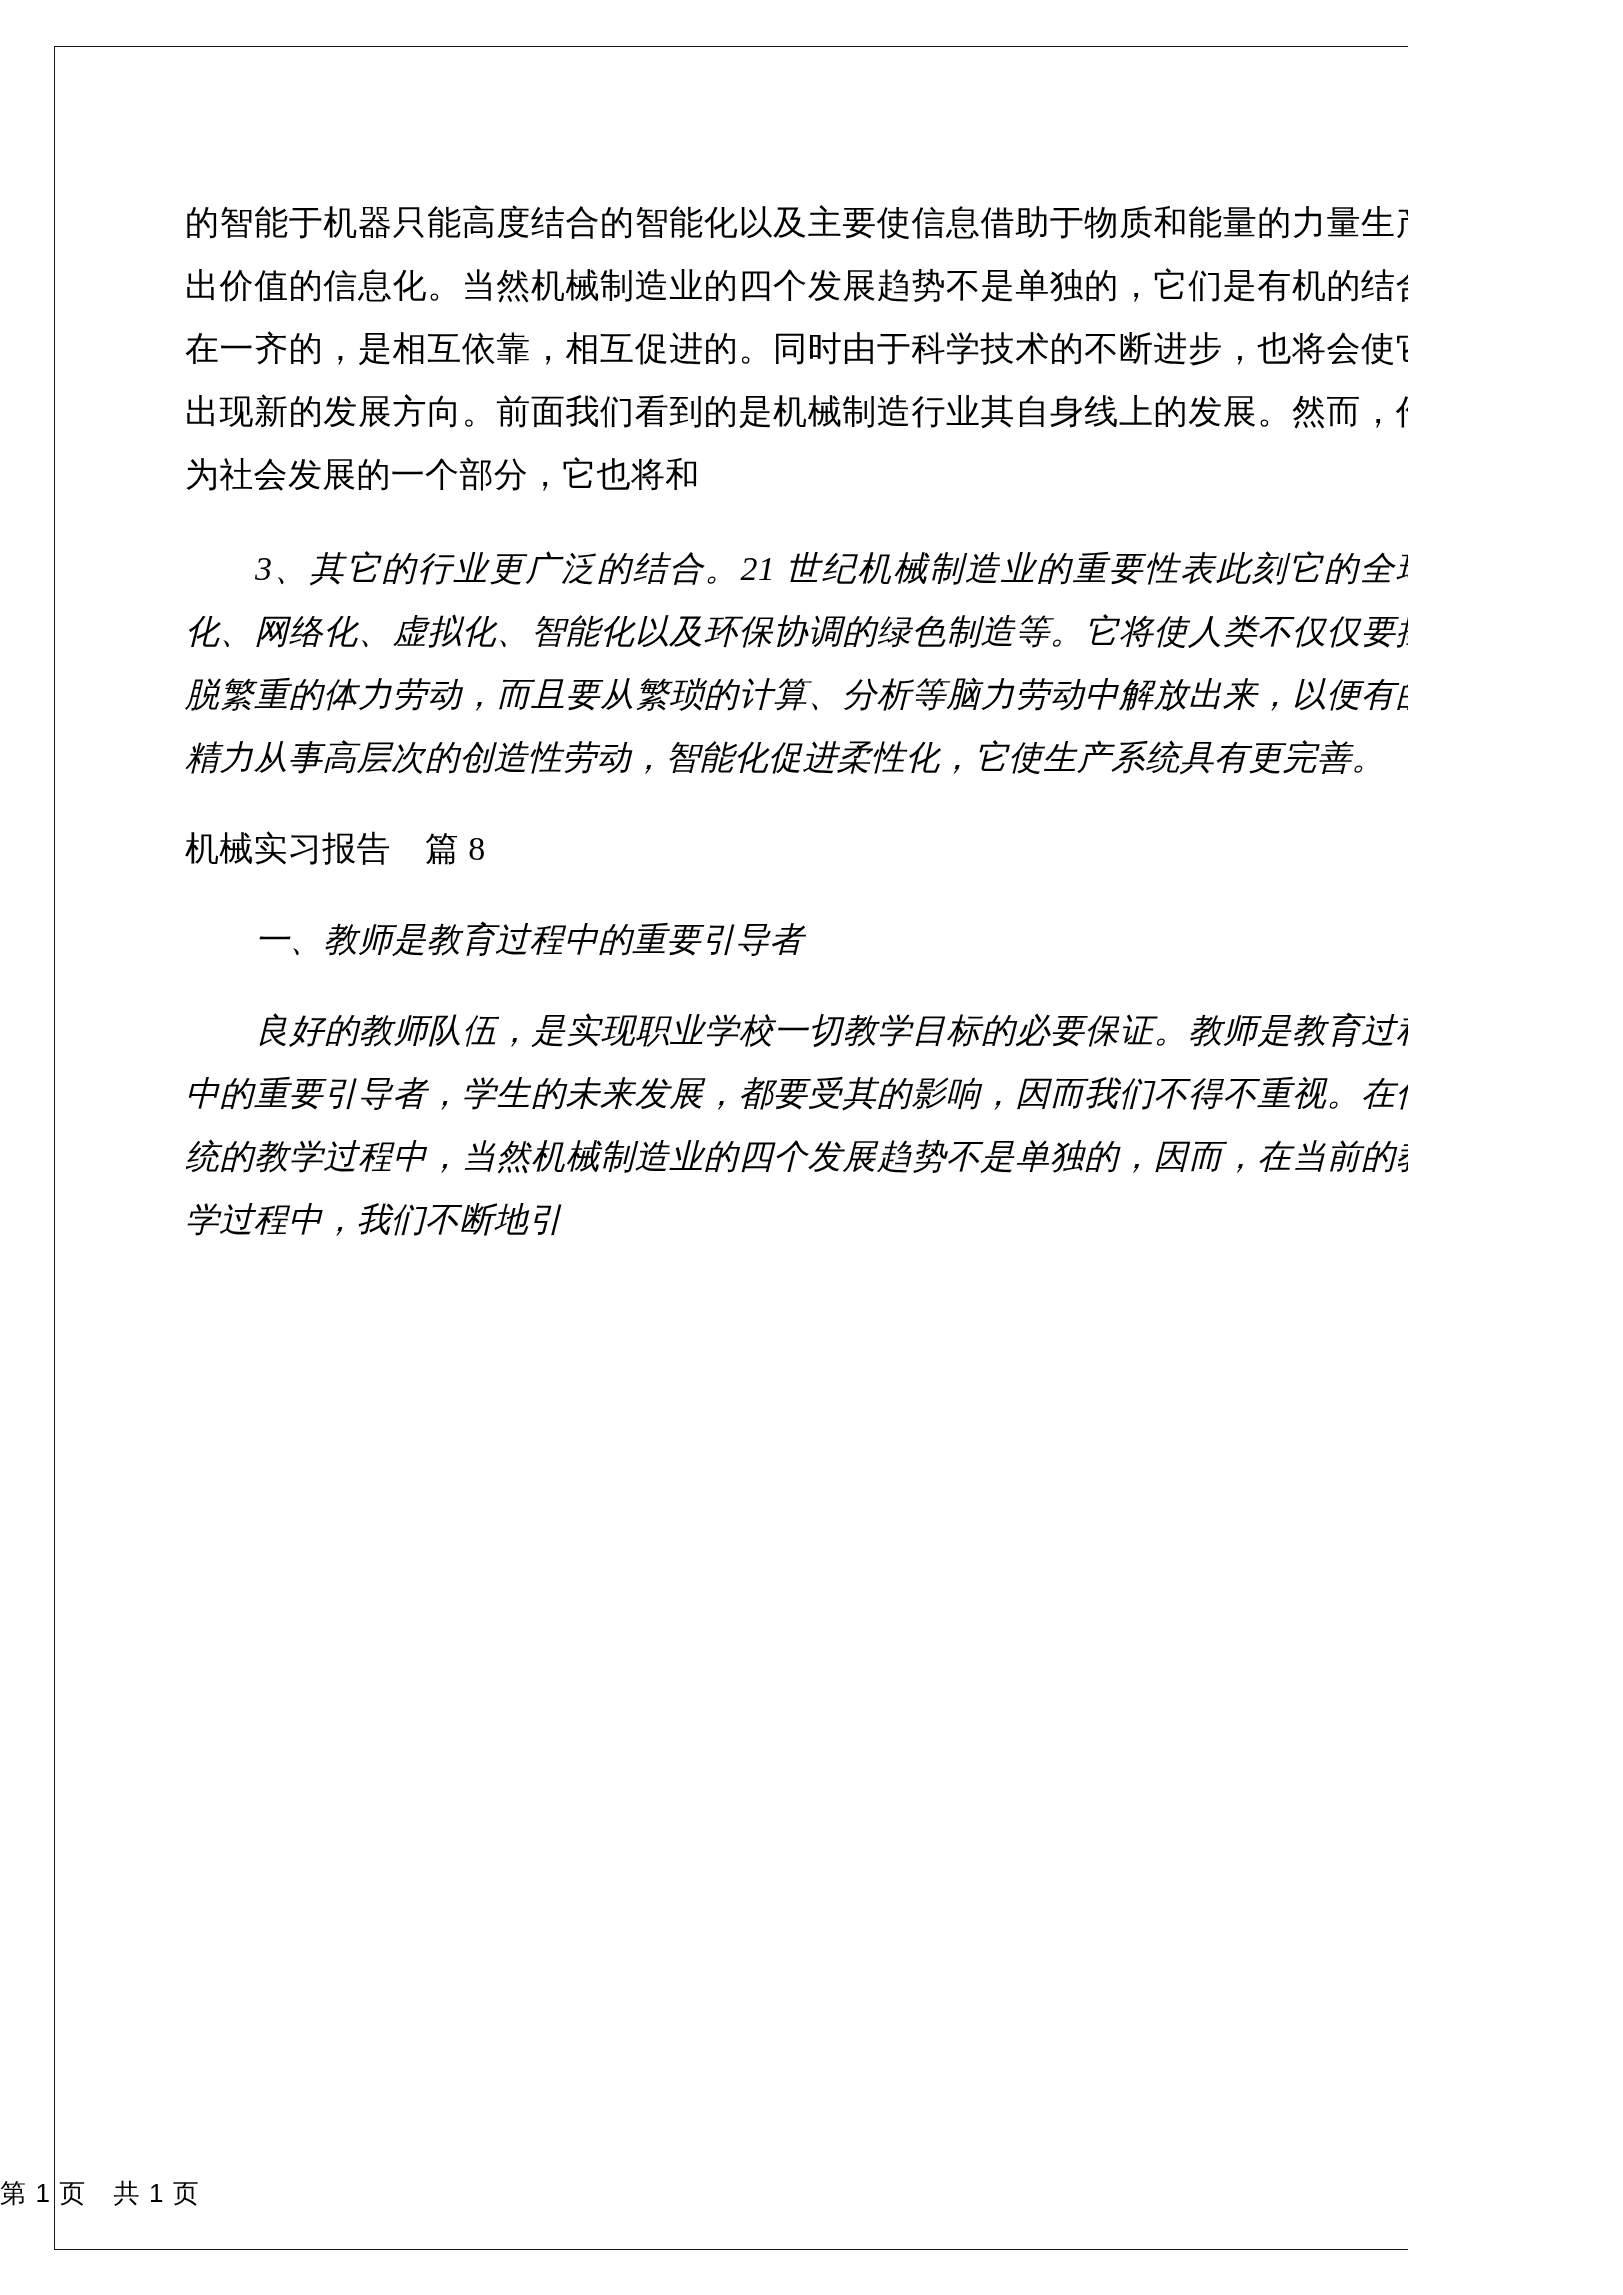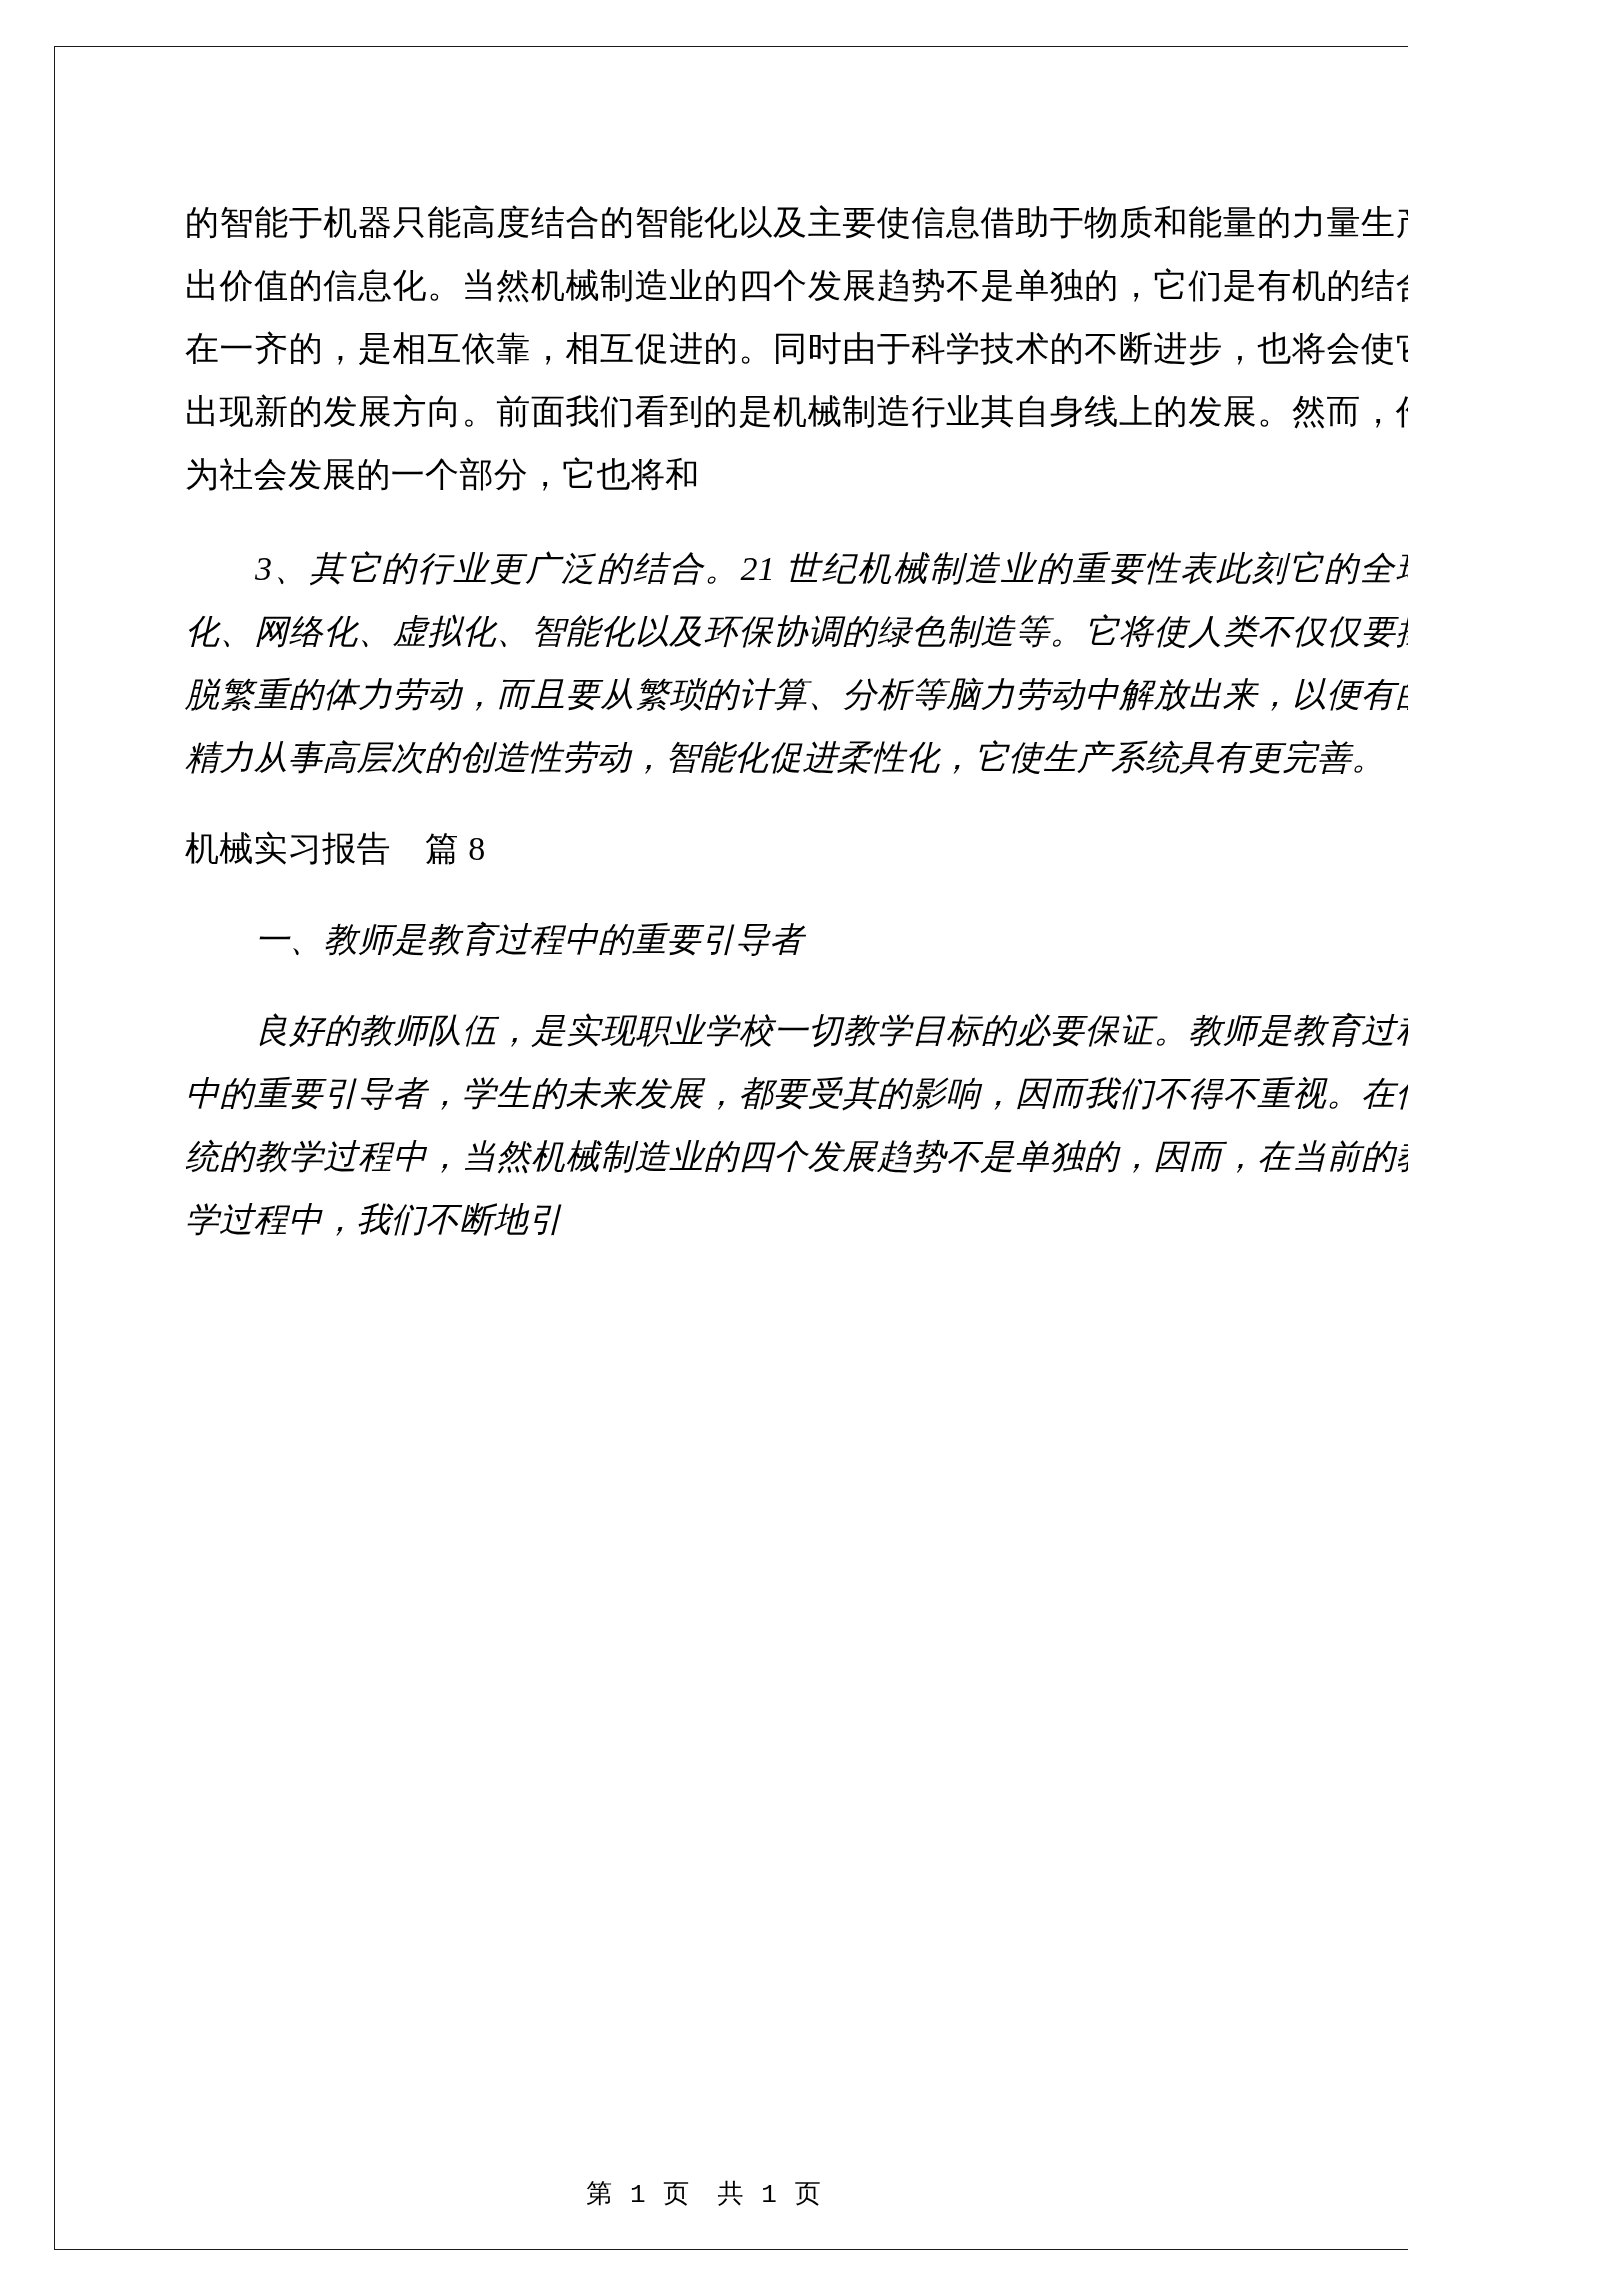--- a/index.html
+++ b/index.html
@@ -46,24 +46,24 @@
     text-indent: 70px;
     font-style: italic;
   }
   .gap-small { height: 31px; }
   .gap-med { height: 28px; }
   .footer {
     position: absolute;
     left: 0;
     right: 0;
     bottom: 84px;
-    text-align: center;
+    text-align: left;
     font-size: 26px;
     color: #000000;
-    font-family: Liberation Mono, monospace;
+    font-family: Liberation Sans, sans-serif;
     letter-spacing: 1.1px;
   }
 </style>
 </head>
 <body>
 
 <div class="page">
   <div class="page-frame"></div>
 
   <div class="content">

